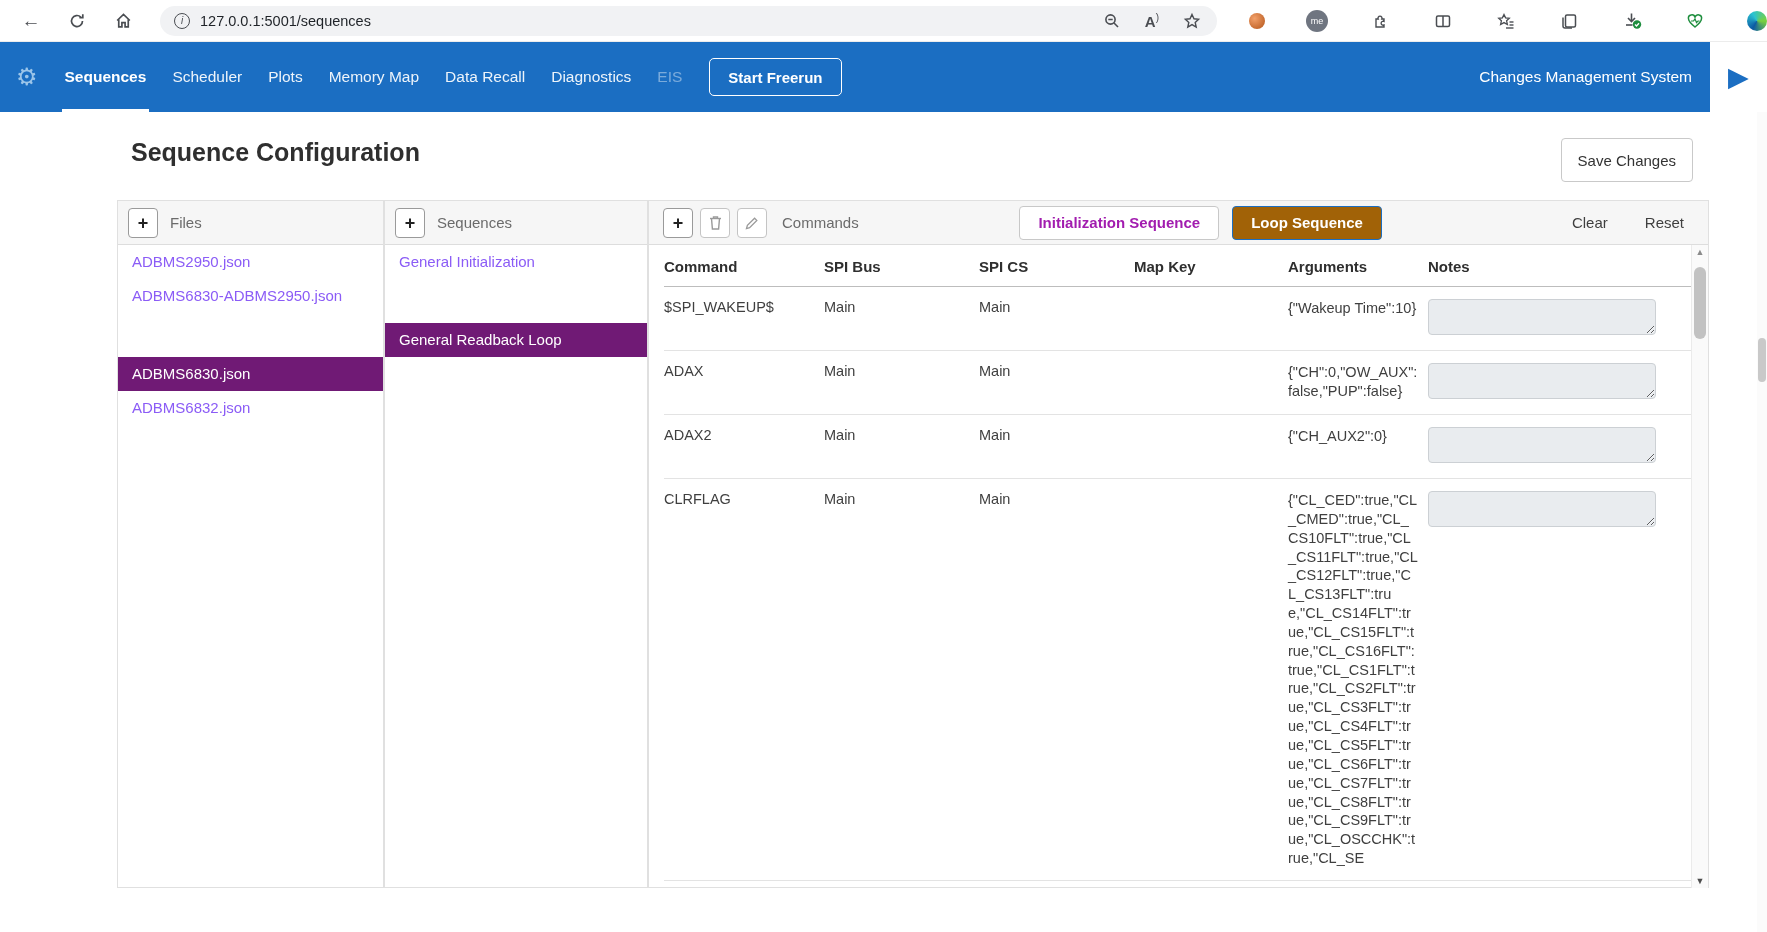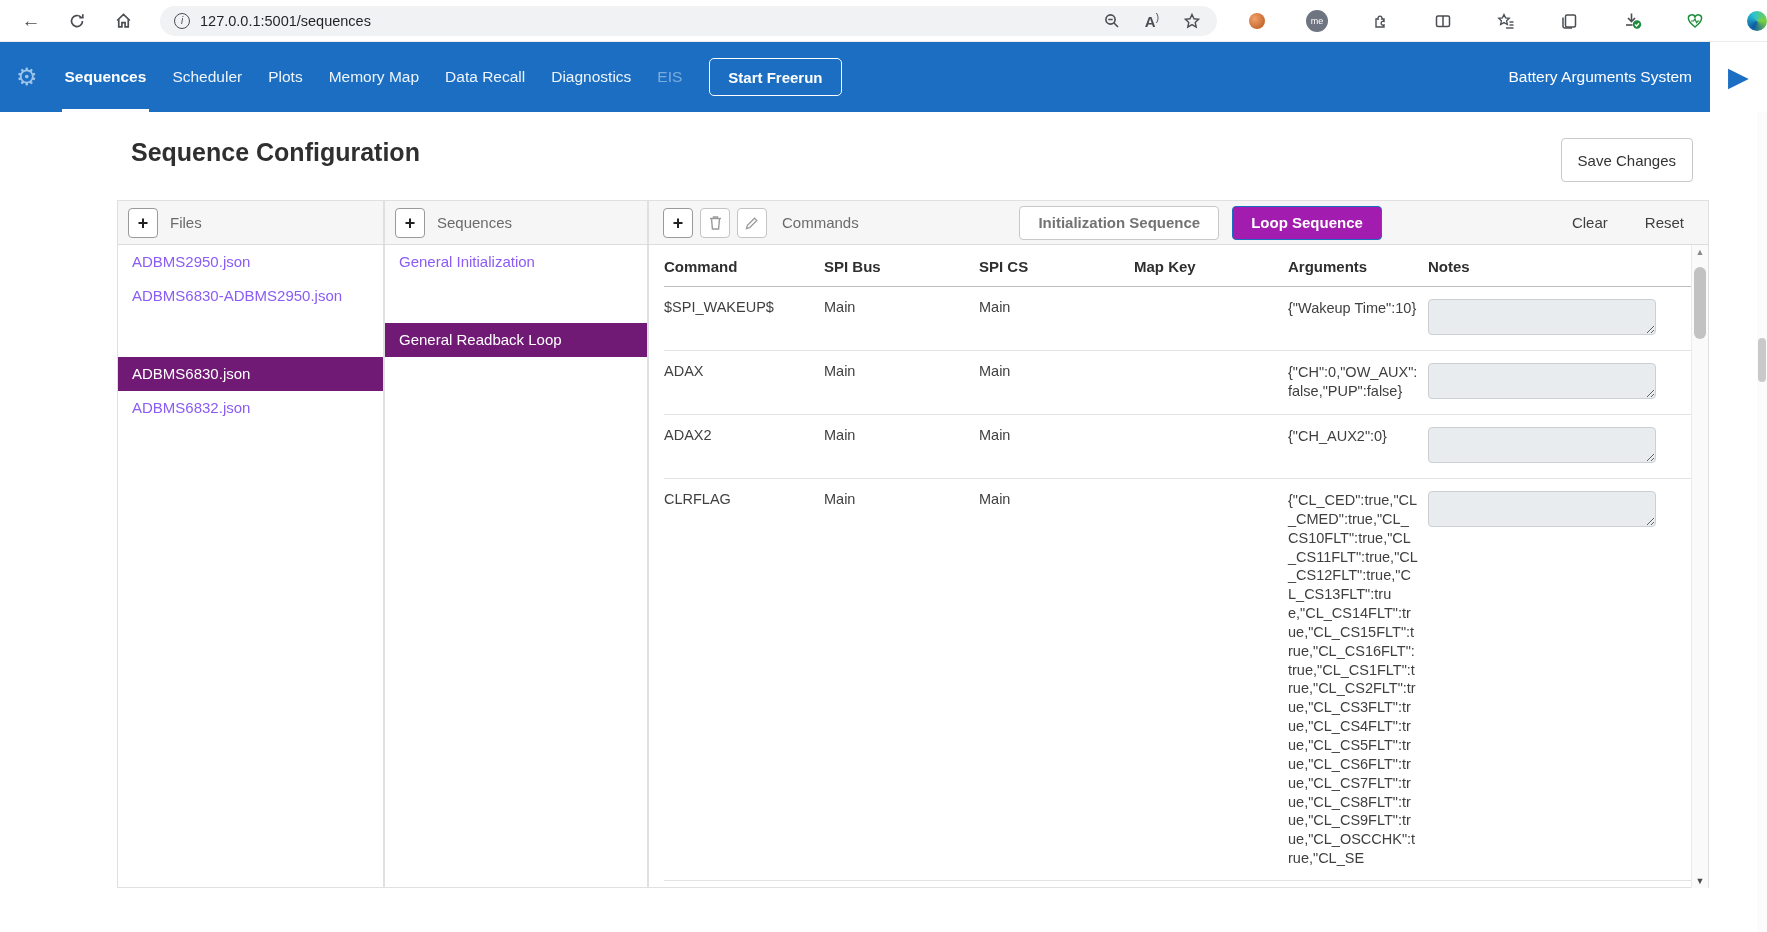--- a/index.html
+++ b/index.html
@@ -101,25 +101,25 @@
 
   
   .cmd-toolbar {
     height:44px; background:#f6f6f6; border-bottom:1px solid #ddd;
     display:flex; align-items:center; padding:0 24px 0 14px; gap:7px;
   }
   .cmd-label { font-size:15px; color:#6b6b6b; margin-left:8px; }
   .tspacer1 { flex:1; } .tspacer2 { flex:1.2; }
   .btn-outline {
     height:34px; padding:0 18px; background:#fff; border:1px solid #c8c8c8; border-radius:4px;
-    font-size:15px; font-weight:bold; color:#737373; cursor:pointer;
+    font-size:15px; font-weight:bold; color:#a21caf; cursor:pointer;
     font-family:"Liberation Sans", sans-serif;
   }
   .btn-primary {
-    height:34px; padding:0 18px; background:#a21caf; border:1px solid #1b6ec2; border-radius:4px;
+    height:34px; padding:0 18px; background:#a16207; border:1px solid #1b6ec2; border-radius:4px;
     font-size:15px; font-weight:bold; color:#fff; cursor:pointer; margin-left:6px;
     font-family:"Liberation Sans", sans-serif;
   }
   .txt-btn { background:none; border:none; font-size:15px; color:#3f3f3f; cursor:pointer;
     font-family:"Liberation Sans", sans-serif; padding:0; }
   .txt-btn + .txt-btn { margin-left:30px; }
 
   
   .table-region { position:relative; height:643px; overflow:hidden; }
   table.cmds { border-collapse:collapse; table-layout:fixed; width:1027px; margin-left:15px; }
@@ -237,21 +237,21 @@
 <div class="navbar">
   <span class="gear">⚙</span>
   <div class="nav-item active">Sequences</div>
   <div class="nav-item">Scheduler</div>
   <div class="nav-item">Plots</div>
   <div class="nav-item">Memory Map</div>
   <div class="nav-item">Data Recall</div>
   <div class="nav-item">Diagnostics</div>
   <div class="nav-item disabled">EIS</div>
   <button class="freerun-btn">Start Freerun</button>
-  <span class="brand">Battery Arguments System</span>
+  <span class="brand">Changes Management System</span>
   <div class="play-box">
     <span class="tri">▶</span>
   </div>
 </div>
 
 <div class="page-title">Sequence Configuration</div>
 <button class="save-btn">Save Changes</button>
 
 <div class="panel panel-files">
   <div class="panel-head">

